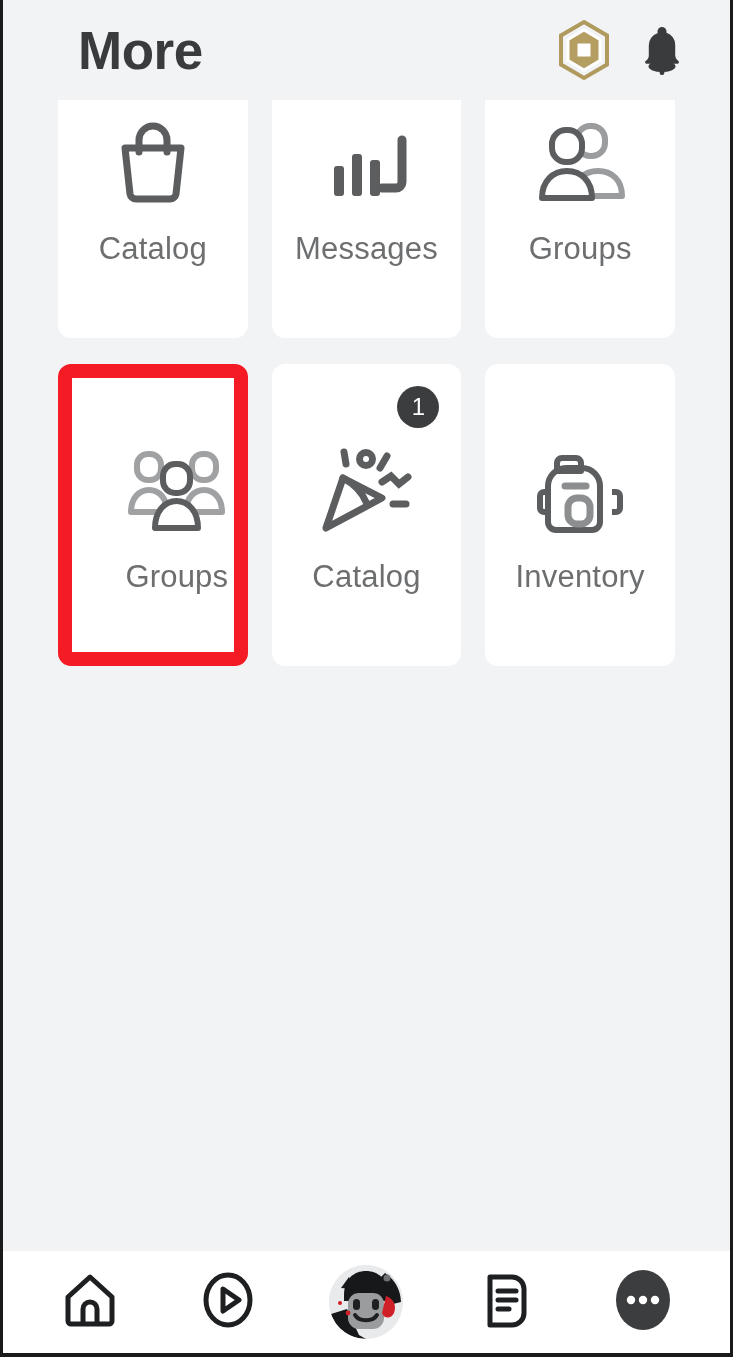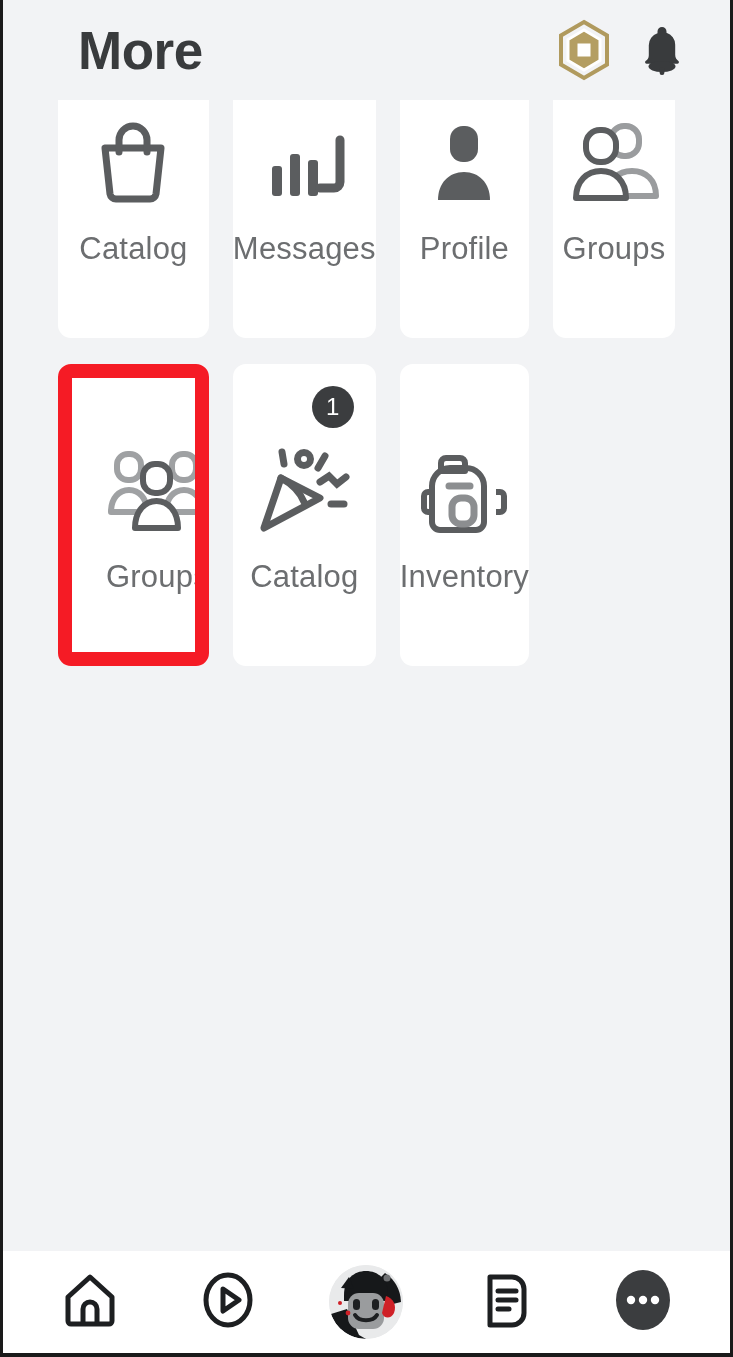--- a/index.html
+++ b/index.html
@@ -40,21 +40,21 @@
   
   #grid {
     position:absolute;
     top:100px; left:0; right:0; bottom:102px;
     padding:0 55px;
     overflow:hidden;
   }
   #grid-inner {
     margin-top:-64px;              
     display:grid;
-    grid-template-columns:1fr 1fr 1fr 1fr;
+    grid-template-columns:1fr 1fr 1fr;
     column-gap:24px;
     row-gap:26px;
   }
   .card {
     position:relative;
     background:#ffffff;
     border-radius:13px;
     height:302px;
     display:flex;
     flex-direction:column;
@@ -158,29 +158,20 @@
           <svg width="96" height="96" viewBox="0 0 96 96" aria-hidden="true">
             <rect x="16" y="52" width="10" height="30" rx="3" fill="#5b5d5f"></rect>
             <rect x="34" y="40" width="10" height="42" rx="3" fill="#5b5d5f"></rect>
             <rect x="52" y="46" width="10" height="36" rx="3" fill="#5b5d5f"></rect>
             <path d="M64 74 h14 a6 6 0 0 0 6 -6 V26" fill="none" stroke="#5b5d5f" stroke-width="9" stroke-linecap="round"></path>
           </svg>
         </div>
         <div class="card-label">Messages</div>
       </div>
 
-      <div class="card">
-        <div class="card-icon">
-          <svg width="96" height="96" viewBox="0 0 96 96" aria-hidden="true">
-            <rect x="34" y="12" width="28" height="36" rx="13" fill="#5b5d5f"></rect>
-            <path d="M22 86 c0 -17 11 -28 26 -28 s26 11 26 28 Z" fill="#5b5d5f"></path>
-          </svg>
-        </div>
-        <div class="card-label">Profile</div>
-      </div>
 
       <div class="card">
         <div class="badge">6</div>
         <div class="card-icon">
           <svg width="100" height="96" viewBox="0 0 100 96" aria-hidden="true">
             <g fill="none" stroke="#9a9c9e" stroke-width="6" stroke-linejoin="round">
               <rect x="47" y="12" width="28" height="30" rx="13"></rect>
               <path d="M44 82 c0 -16 10 -25 24 -25 s24 9 24 25 Z"></path>
             </g>
             <g fill="none" stroke="#5b5d5f" stroke-width="6" stroke-linejoin="round">

